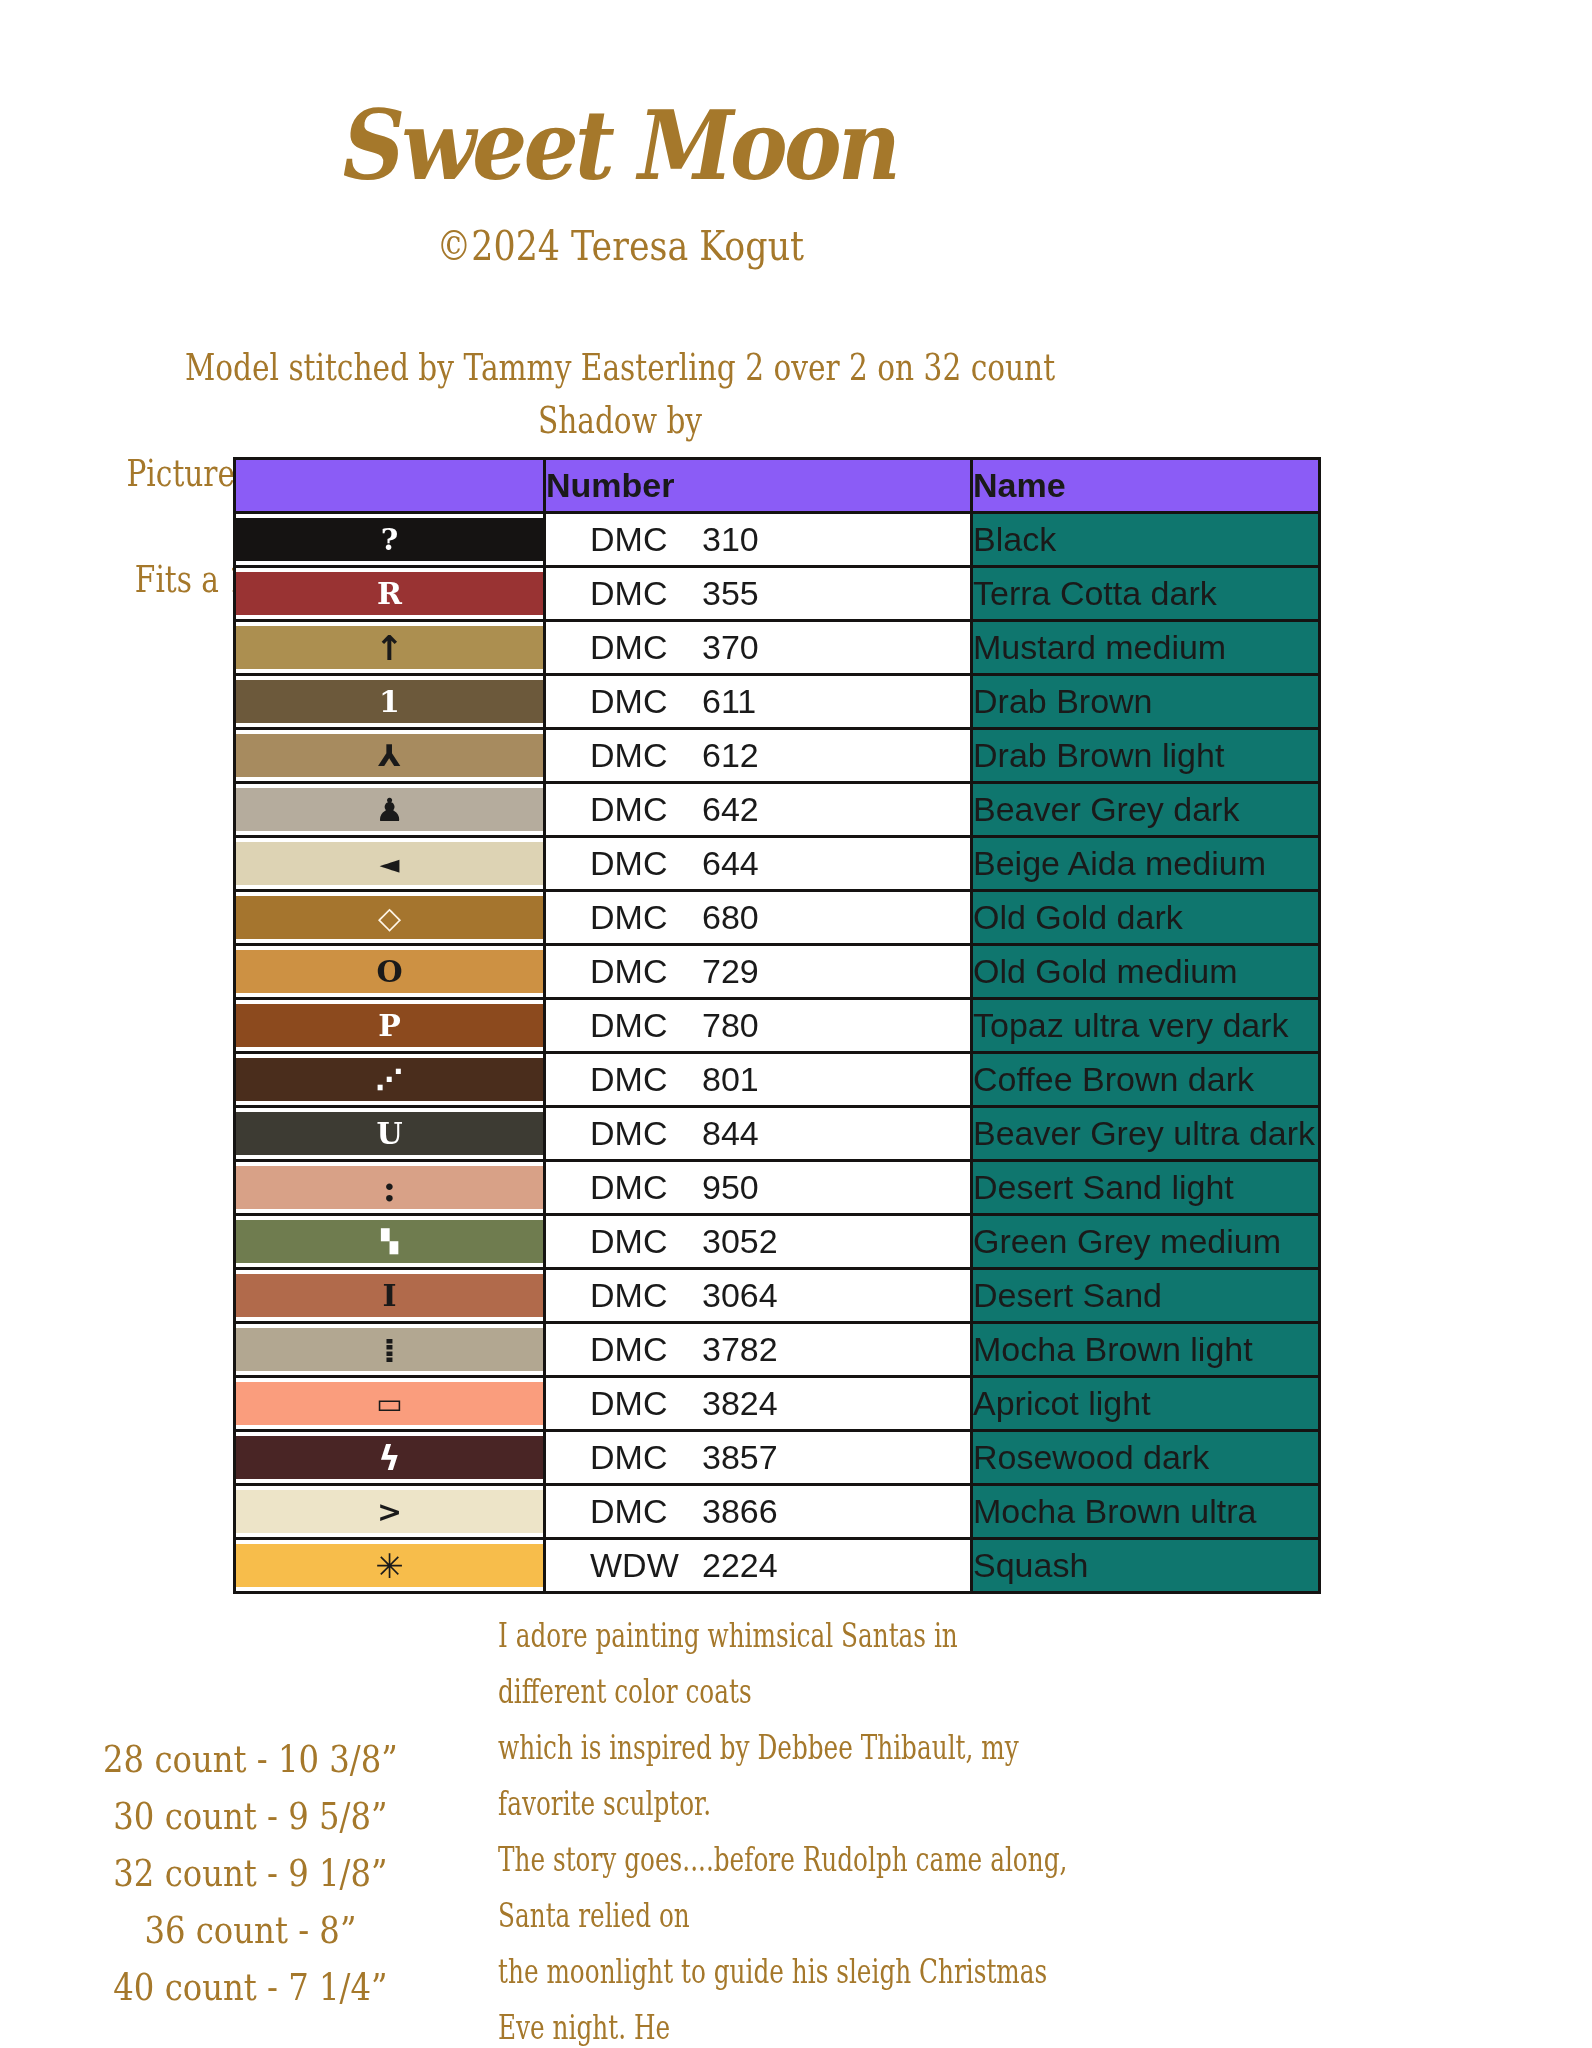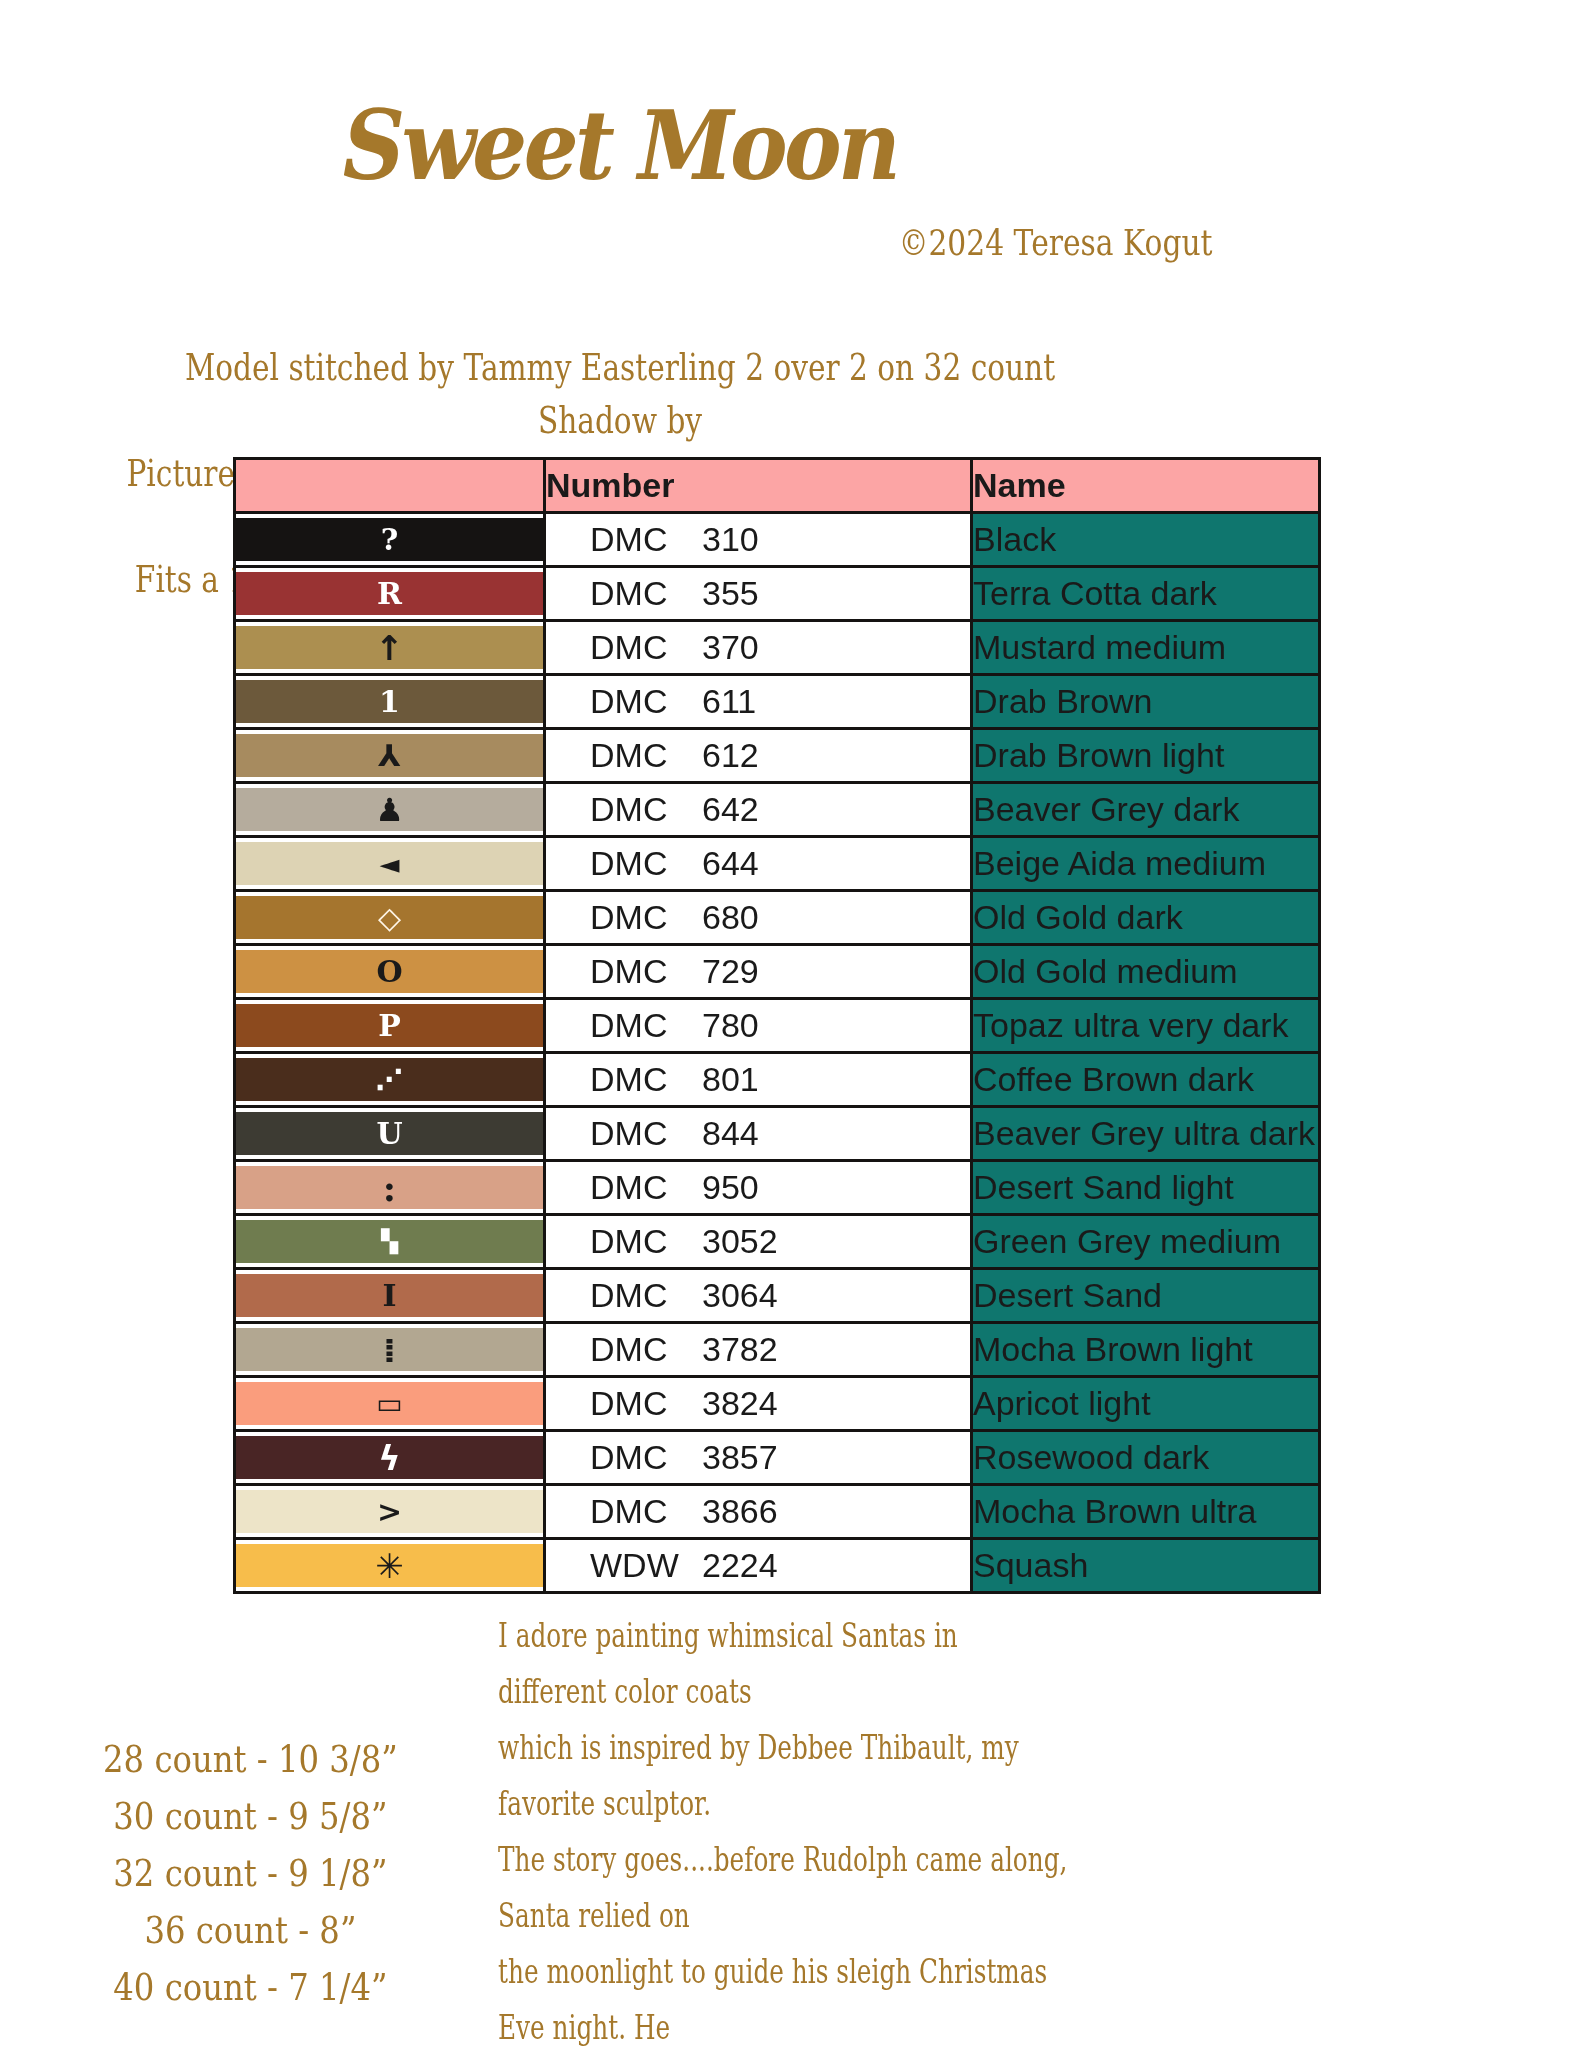--- a/index.html
+++ b/index.html
@@ -13,40 +13,40 @@
   .cx90{display:inline-block;transform:scaleX(0.90);transform-origin:center top;}
   .cx85{display:inline-block;transform:scaleX(0.85);transform-origin:center top;}
   .cx80{display:inline-block;transform:scaleX(0.80);transform-origin:center top;}
   .cx75L{display:inline-block;transform:scaleX(0.75);transform-origin:left top;}
 
   .title-wrap{top:96px;}
   .page-title{
     font-family:"DejaVu Serif", serif;font-style:italic;font-weight:bold;
     font-size:96px;line-height:1.05;letter-spacing:-4px;
   }
-  .copyright{top:224px;font-family:"DejaVu Serif", serif;font-size:35px;line-height:1.1;text-align:right;}
+  .copyright{top:224px;font-family:"DejaVu Serif", serif;font-size:41px;line-height:1.1;}
   .description{
     top:288px;font-family:"DejaVu Serif", serif;font-size:37px;line-height:53px;
     white-space:pre-line;
   }
 
   table.legend{
     position:absolute;left:233px;top:457px;width:1085px;
     border-collapse:collapse;table-layout:fixed;
   }
   table.legend col.c-sym{width:310px;}
   table.legend col.c-num{width:427px;}
   table.legend col.c-name{width:348px;}
   table.legend th, table.legend td{
     border:3px solid var(--border,#151312);
     padding:0;margin:0;vertical-align:middle;
     font-size:34px;color:#1a1a1a;
   }
   table.legend tr{height:54px;}
-  th.h-cell{text-align:left;font-weight:bold;padding-left:12px;background:#fca5a5;}
+  th.h-cell{text-align:left;font-weight:bold;padding-left:12px;background:#8b5cf6;}
   td.sym-cell{vertical-align:top;background:#ffffff;}
   .swatch{height:43px;display:flex;align-items:center;justify-content:center;}
   .sym{
     font-family:"DejaVu Sans", sans-serif;font-weight:bold;font-size:30px;line-height:1;
   }
   .sym-serif{font-family:"DejaVu Serif", serif;}
   td.num-cell{padding-left:30px;background:#ffffff;}
   .brand{display:inline-block;width:112px;padding-left:44px;}
   td.name-cell{padding-left:13px;background:#0f766e;}
 

